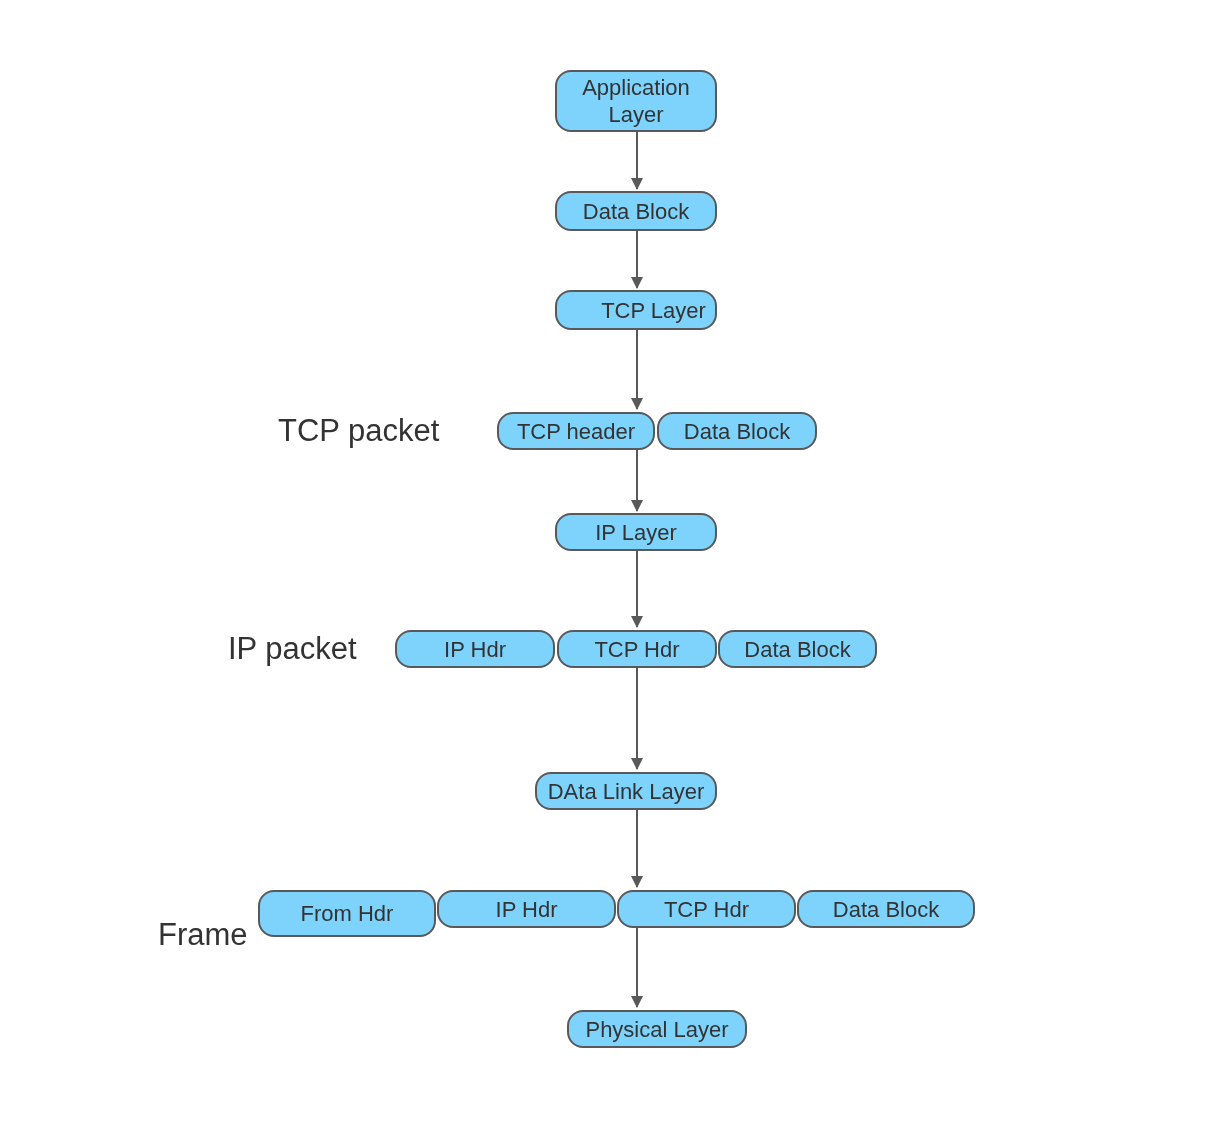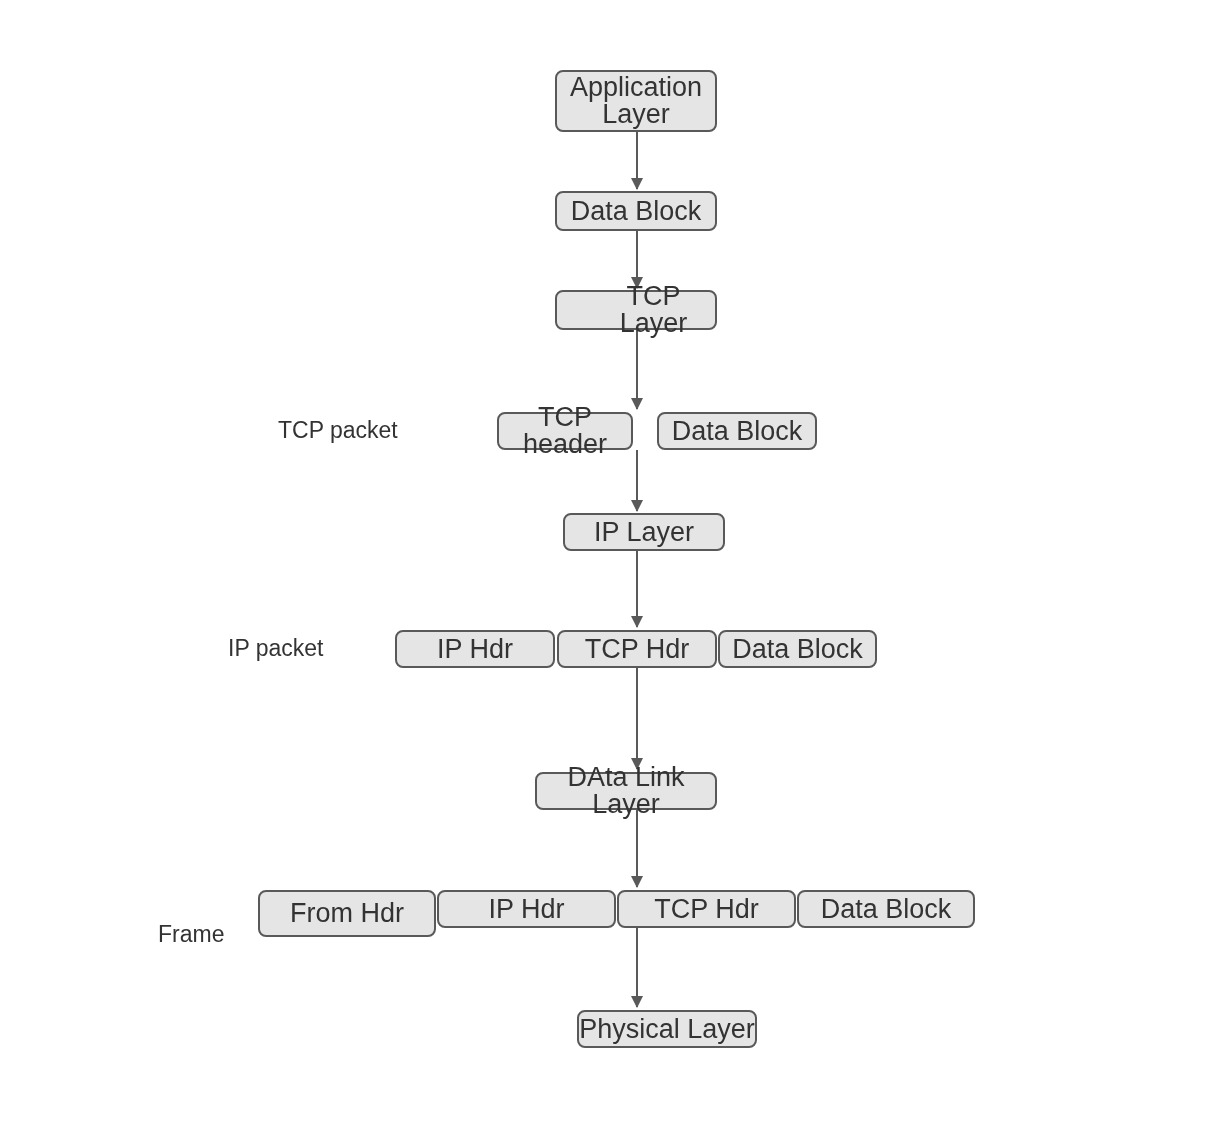--- a/index.html
+++ b/index.html
@@ -15,32 +15,32 @@
     font-family:"Liberation Sans", sans-serif;
     position:relative;overflow:hidden;
   }
   .canvas{position:absolute;left:0;top:0;width:1232px;height:1122px;}
   svg.arrows{position:absolute;left:0;top:0;}
   svg.arrows line{stroke:var(--arrow-color);stroke-width:2;}
   #arrowhead path{fill:var(--arrow-color);}
   .node{
     position:absolute;box-sizing:border-box;
     border:2px solid var(--border-color);
-    border-radius:8px;
-    background:#e5e5e5;
+    border-radius:16px;
+    background:#7dd3fc;
     color:var(--text-color);
     display:flex;align-items:center;justify-content:center;
     text-align:center;
-    font-size:27px;line-height:27px;
+    font-size:22px;line-height:27px;
     white-space:pre-line;
   }
   .row-label{
     position:absolute;
     color:var(--text-color);
-    font-size:23px;line-height:27px;
+    font-size:31px;line-height:27px;
     white-space:nowrap;
   }
 </style>
 </head>
 <body>
 
 <div class="canvas">
 
   <svg class="arrows" width="1232" height="1122">
     <defs>
@@ -58,33 +58,33 @@
     <line x1="637" y1="928" x2="637" y2="1007" marker-end="url(#arrowhead)"></line>
   </svg>
 
   <div class="node" style="left:555px;top:70px;width:162px;height:62px;">Application Layer</div>
 
   <div class="node" style="left:555px;top:191px;width:162px;height:40px;">Data Block</div>
 
   <div class="node" style="left:555px;top:290px;width:162px;height:40px;padding-left:35px;">TCP Layer</div>
 
   <div class="row-label" style="left:278px;top:417px;">TCP packet</div>
-  <div class="node" style="left:497px;top:412px;width:136px;height:38px;">TCP header</div>
+  <div class="node" style="left:497px;top:412px;width:158px;height:38px;">TCP header</div>
   <div class="node" style="left:657px;top:412px;width:160px;height:38px;">Data Block</div>
 
-  <div class="node" style="left:555px;top:513px;width:162px;height:38px;margin-left:8px;">IP Layer</div>
+  <div class="node" style="left:555px;top:513px;width:162px;height:38px;">IP Layer</div>
 
   <div class="row-label" style="left:228px;top:635px;">IP packet</div>
   <div class="node" style="left:395px;top:630px;width:160px;height:38px;">IP Hdr</div>
   <div class="node" style="left:557px;top:630px;width:160px;height:38px;">TCP Hdr</div>
   <div class="node" style="left:718px;top:630px;width:159px;height:38px;">Data Block</div>
 
   <div class="node" style="left:535px;top:772px;width:182px;height:38px;">DAta Link Layer</div>
 
   <div class="row-label" style="left:158px;top:921px;">Frame</div>
   <div class="node" style="left:258px;top:890px;width:178px;height:47px;">From Hdr</div>
   <div class="node" style="left:437px;top:890px;width:179px;height:38px;">IP Hdr</div>
   <div class="node" style="left:617px;top:890px;width:179px;height:38px;">TCP Hdr</div>
   <div class="node" style="left:797px;top:890px;width:178px;height:38px;">Data Block</div>
 
-  <div class="node" style="left:567px;top:1010px;width:180px;height:38px;margin-left:10px;">Physical Layer</div>
+  <div class="node" style="left:567px;top:1010px;width:180px;height:38px;">Physical Layer</div>
 
 </div>
 
 </body></html>

